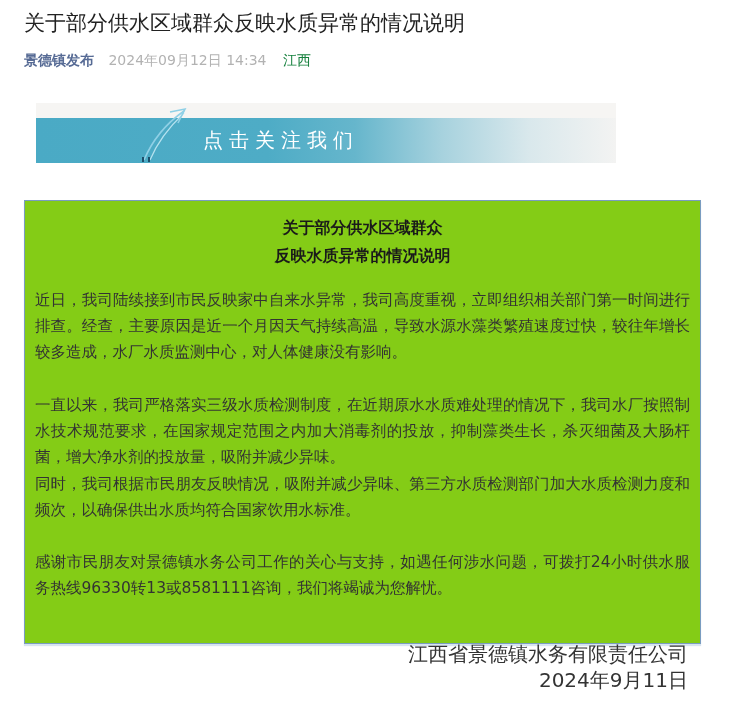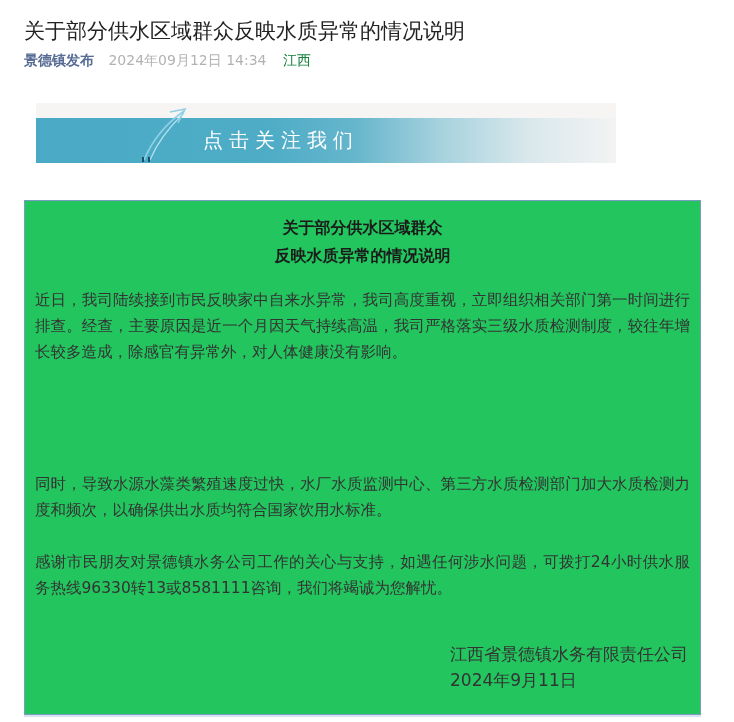--- a/index.html
+++ b/index.html
@@ -10,21 +10,21 @@
       overflow: hidden;
     }
     body {
       font-family: "DejaVu Sans", "Liberation Sans", sans-serif;
       color: #333333;
       position: relative;
     }
     .article-title {
       position: absolute;
       left: 24px;
-      top: 16px;
+      top: 8px;
       font-size: 21px;
       line-height: 30px;
       color: #222222;
       font-weight: normal;
       letter-spacing: 0px;
       white-space: nowrap;
     }
     .meta {
       position: absolute;
       left: 24px;
@@ -72,23 +72,23 @@
       font-family: "DejaVu Serif", "Liberation Serif", serif;
       font-weight: normal;
       white-space: nowrap;
     }
 
     .notice-box {
       position: absolute;
       left: 24px;
       top: 200px;
       width: 677px;
-      height: 515px;
+      height: 444px;
       border: 1.5px solid #7a9cc0;
-      background: #22c55e;
+      background: #84cc16;
       box-shadow: 0 2px 1px #d8e4f0;
     }
     .notice-heading {
       position: absolute;
       left: 0;
       top: 13px;
       width: 100%;
       text-align: center;
       font-size: 16px;
       line-height: 28px;
@@ -105,21 +105,22 @@
       text-align: justify;
     }
     .p1 { top: 86px; }
     .p2 { top: 191px; }
     .p3 { top: 270px; }
     .p4 { top: 348px; }
     .signature {
       position: absolute;
       right: 12px;
       top: 440px;
-      font-size: 17px;
+      text-align: right;
+      font-size: 20px;
       line-height: 26px;
       color: #333333;
     }
   </style>
 </head>
 <body>
 
 <h1 class="article-title">关于部分供水区域群众反映水质异常的情况说明</h1>
 
 <div class="meta">
@@ -138,20 +139,21 @@
     <path d="M13 54 L 13 59" stroke="#1d4f6a" stroke-width="2"></path>
   </svg>
   <span class="label">点击关注我们</span>
 </div>
 
 <div class="notice-box">
   <div class="notice-heading">
     <div>关于部分供水区域群众</div>
     <div>反映水质异常的情况说明</div>
   </div>
-  <p class="para p1">近日，我司陆续接到市民反映家中自来水异常，我司高度重视，立即组织相关部门第一时间进行排查。经查，主要原因是近一个月因天气持续高温，我司严格落实三级水质检测制度，较往年增长较多造成，除感官有异常外，对人体健康没有影响。</p>
-  <p class="para p3">同时，导致水源水藻类繁殖速度过快，水厂水质监测中心、第三方水质检测部门加大水质检测力度和频次，以确保供出水质均符合国家饮用水标准。</p>
+  <p class="para p1">近日，我司陆续接到市民反映家中自来水异常，我司高度重视，立即组织相关部门第一时间进行排查。经查，主要原因是近一个月因天气持续高温，导致水源水藻类繁殖速度过快，较往年增长较多造成，水厂水质监测中心，对人体健康没有影响。</p>
+  <p class="para p2">一直以来，我司严格落实三级水质检测制度，在近期原水水质难处理的情况下，我司水厂按照制水技术规范要求，在国家规定范围之内加大消毒剂的投放，抑制藻类生长，杀灭细菌及大肠杆菌，增大净水剂的投放量，吸附并减少异味。</p>
+  <p class="para p3">同时，我司根据市民朋友反映情况，吸附并减少异味、第三方水质检测部门加大水质检测力度和频次，以确保供出水质均符合国家饮用水标准。</p>
   <p class="para p4">感谢市民朋友对景德镇水务公司工作的关心与支持，如遇任何涉水问题，可拨打24小时供水服务热线96330转13或8581111咨询，我们将竭诚为您解忧。</p>
   <div class="signature">
     <div>江西省景德镇水务有限责任公司</div>
     <div>2024年9月11日</div>
   </div>
 </div>
 
 </body></html>

